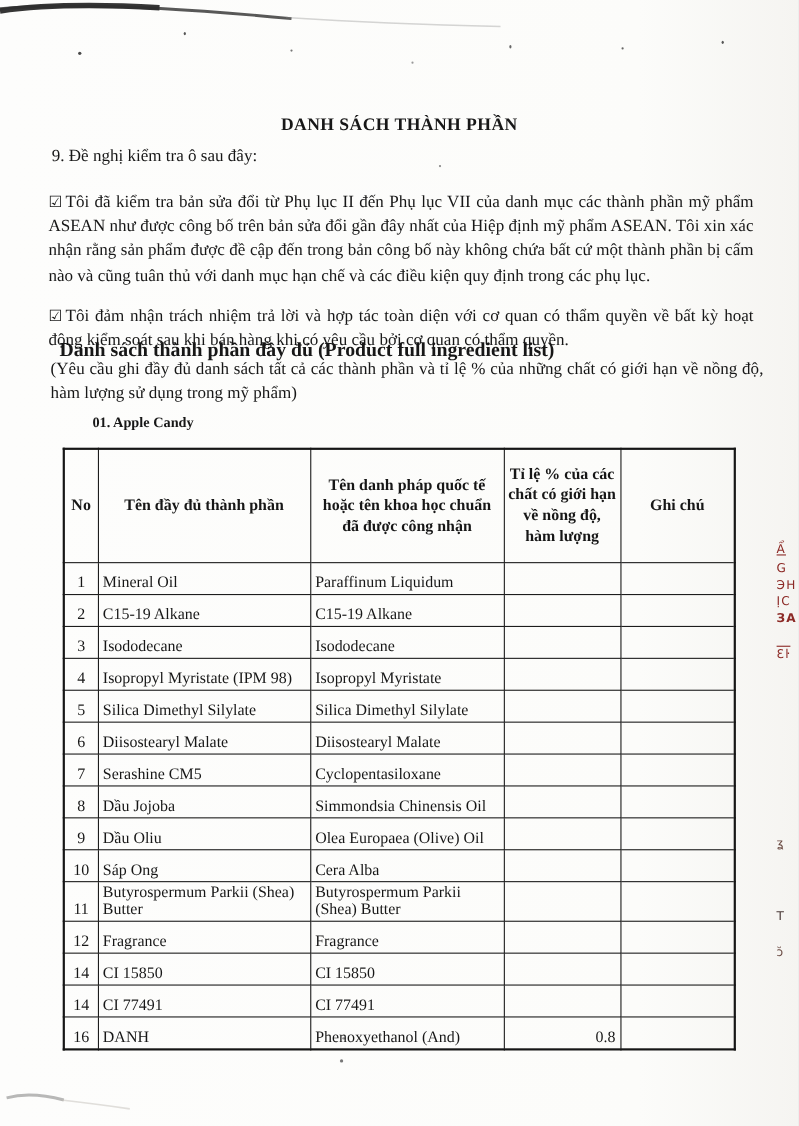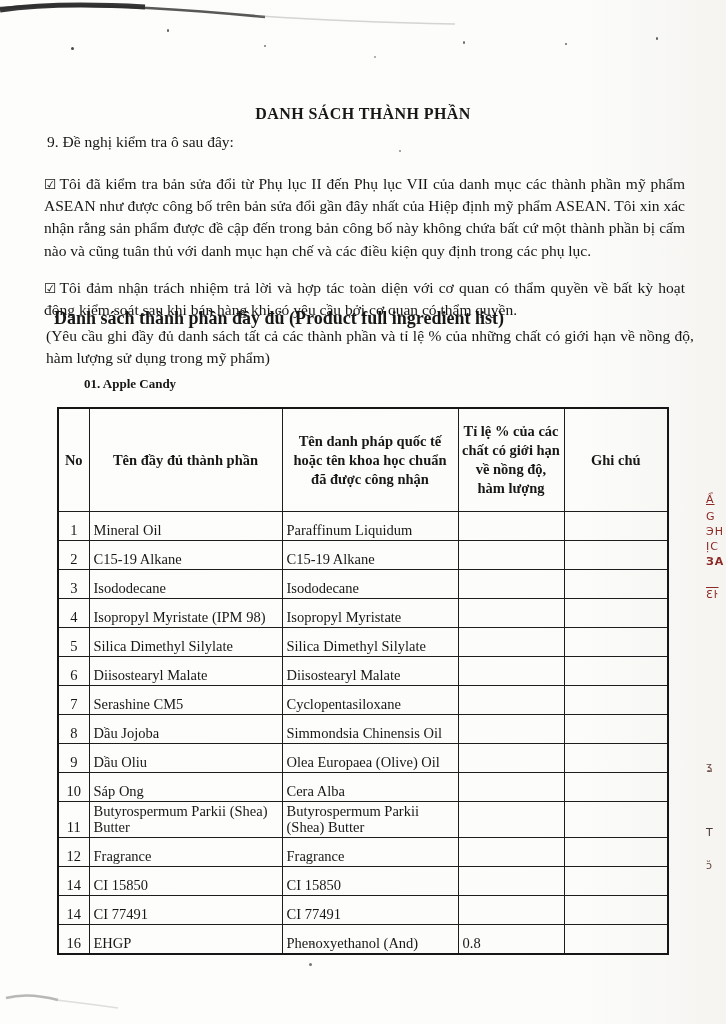--- a/index.html
+++ b/index.html
@@ -36,21 +36,21 @@
     border:1px solid #1d1d1d;overflow:hidden;
   }
   table.ingredients{border:2px solid #161616;}
   table.ingredients thead th{
     font-weight:bold;text-align:center;vertical-align:middle;
     height:98px;padding:2px 3px;line-height:19px;font-size:14.5px;
   }
   table.ingredients tbody td{height:25px;padding:1px 4px 2px 4px;vertical-align:bottom;}
   td.c-no{text-align:center;vertical-align:top;padding-top:3px;}
   td.c-name,td.c-inci{text-align:left;}
-  td.c-pct{text-align:left;vertical-align:middle;}
+  td.c-pct{text-align:right;vertical-align:middle;}
 
   .edge-stamp span{
     position:absolute;left:706px;width:22px;
     font-family:"DejaVu Sans",sans-serif;font-size:11px;line-height:12px;
     color:#8c2a26;letter-spacing:1px;white-space:nowrap;
   }
   .artifacts{position:absolute;top:0;left:0;width:726px;height:1024px;pointer-events:none;}
   .dot{position:absolute;border-radius:50%;}
 </style>
 </head>
@@ -200,21 +200,21 @@
         </tr>
         <tr>
           <td class="c-no">14</td>
           <td class="c-name">CI 77491</td>
           <td class="c-inci">CI 77491</td>
           <td class="c-pct"></td>
           <td class="c-note"></td>
         </tr>
         <tr>
           <td class="c-no">16</td>
-          <td class="c-name">EHGP</td>
+          <td class="c-name">DANH</td>
           <td class="c-inci">Phenoxyethanol (And)</td>
           <td class="c-pct">0.8</td>
           <td class="c-note"></td>
         </tr>
       </tbody>
   </table>
 
   <div class="edge-stamp">
       <span style="top: 494px; color: rgb(140, 42, 38); text-decoration: underline;">Ẩ</span>
       <span style="top: 511px; color: rgb(140, 42, 38);">G</span>

